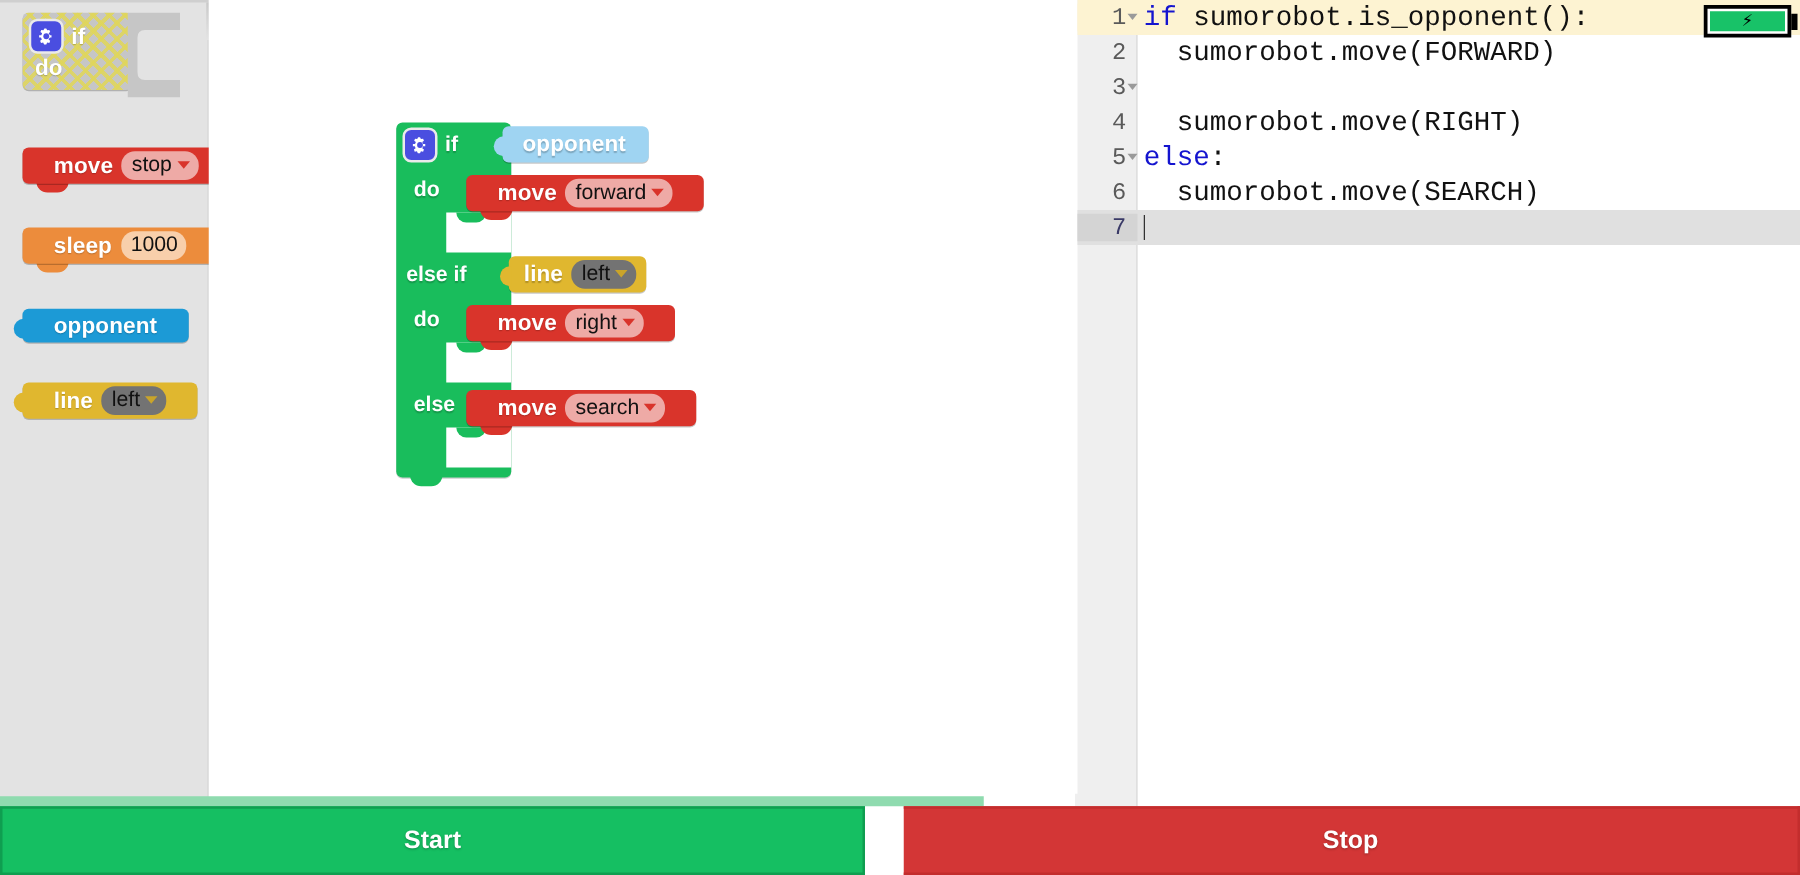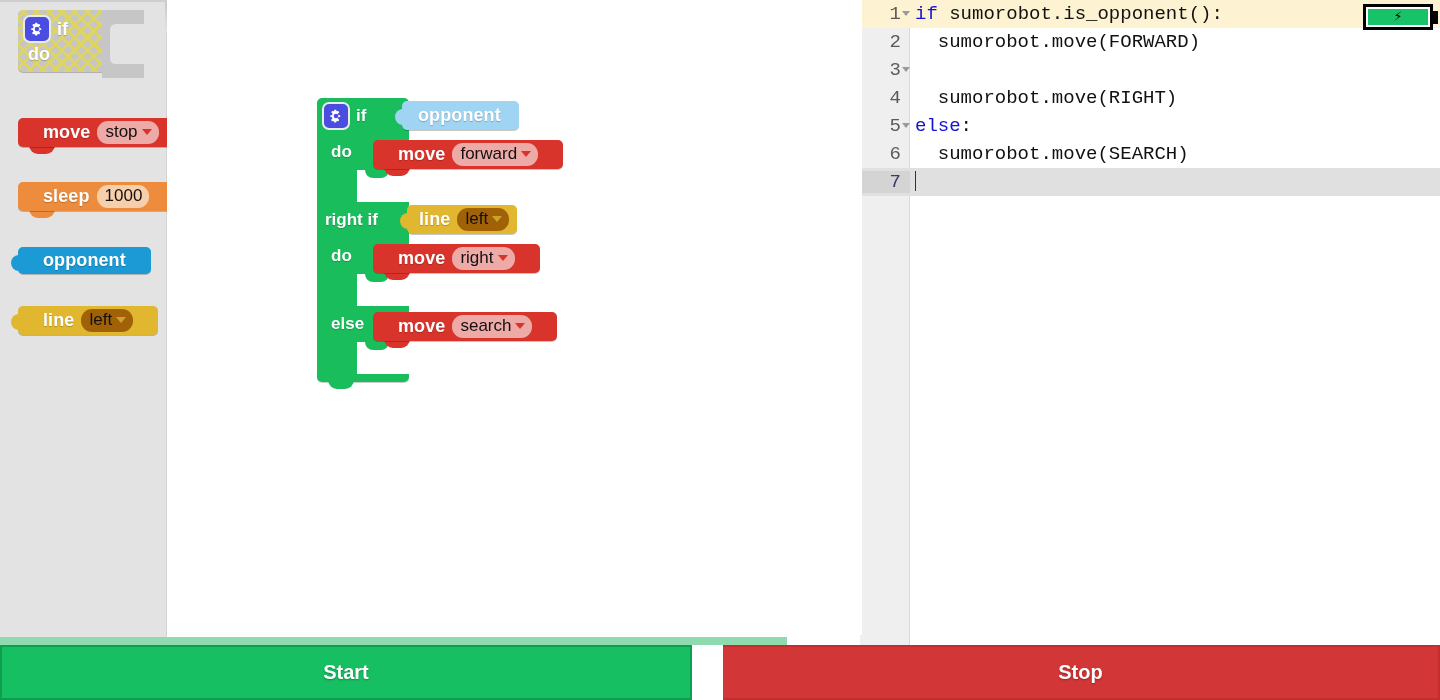--- a/index.html
+++ b/index.html
@@ -50,21 +50,21 @@
   }
 
   
   .c-red   .body,.c-red.notch-b::before,.c-red .plug::before   { background:#d9342b; }
   .c-red   .field { background:#eeaaa6; }
   .c-red   .caret { border-top:6px solid #d9342b; }
   .c-orange .body,.c-orange.notch-b::before { background:#ec8c3c; }
   .c-orange .field { background:#f8cfab; }
   .c-blue  .body,.c-blue .plug::before { background:#1c9ad6; }
   .c-yellow .body,.c-yellow .plug::before { background:#e0b72f; }
-  .c-yellow .field { background:#a16207; }
+  .c-yellow .field { background:#737373; }
   .c-yellow .caret { border-top:6px solid #c9a42a; }
   .c-lblue .body,.c-lblue .plug::before { background:#9fd4f2; }
 
   
   .gear {
     width:28px;height:28px;border-radius:7px;background:#4a4ee0;
     border:2px solid #eaeaea; display:flex;align-items:center;justify-content:center;
     flex:0 0 auto;
   }
   .gear svg { width:18px; height:18px; display:block; }
@@ -119,21 +119,21 @@
     background:#ffffff; font-family:"Liberation Mono", monospace;
   }
   #gutterbg{ position:absolute; left:0; top:0; width:48px; height:645px; background:#efefef;
              border-right:1px solid #dadada; }
   .cline{ position:relative; height:28px; display:flex; align-items:center; }
   .cline .ln{ width:48px; text-align:right; padding-right:9px; color:#5a5a5a; font-size:19px;
               position:relative; z-index:2; }
   .cline .fold{ position:absolute; left:40px; top:11px; width:0;height:0;
                 border-left:4px solid transparent;border-right:4px solid transparent;
                 border-top:5px solid #9a9a9a; z-index:3; }
-  .cline .code{ padding-left:5px; font-size:19px; color:#111; white-space:pre; position:relative; z-index:2;}
+  .cline .code{ padding-left:5px; font-size:22px; color:#111; white-space:pre; position:relative; z-index:2;}
   .cline.active{ background:#fdf3d2; }
   .cline.active .ln{ background:#fdf3d2; }
   .cline.cursorline{ background:#e0e0e0; }
   .cline.cursorline .ln{ background:#d4d4d4; color:#3a3a67; }
   .kw{ color:#1414cf; }
   .caret-bar{ display:inline-block; width:1px; height:20px; background:#333; vertical-align:-4px; }
 
   
   #battery{ position:absolute; right:2px; top:4px; display:flex; align-items:center; z-index:9; }
   #battery .shell{ width:70px; height:26px; border:3px solid #000; background:#fff; padding:2px;}
@@ -245,21 +245,21 @@
             <span class="lbl">move</span>
             <span class="field">
               <span>forward</span>
               <span class="caret"></span>
             </span>
           </span>
         </span>
       </div>
 
       <div class="crow" style="padding-left:8px;">
-        <span class="kw">right if</span>
+        <span class="kw">else if</span>
         <span class="blk c-yellow" style="position:absolute;left:90px;top:3px;">
           <span class="body plug" style="padding:3px 8px 3px 12px;">
             <span class="lbl">line</span>
             <span class="field">
               <span>left</span>
               <span class="caret"></span>
             </span>
           </span>
         </span>
       </div>

